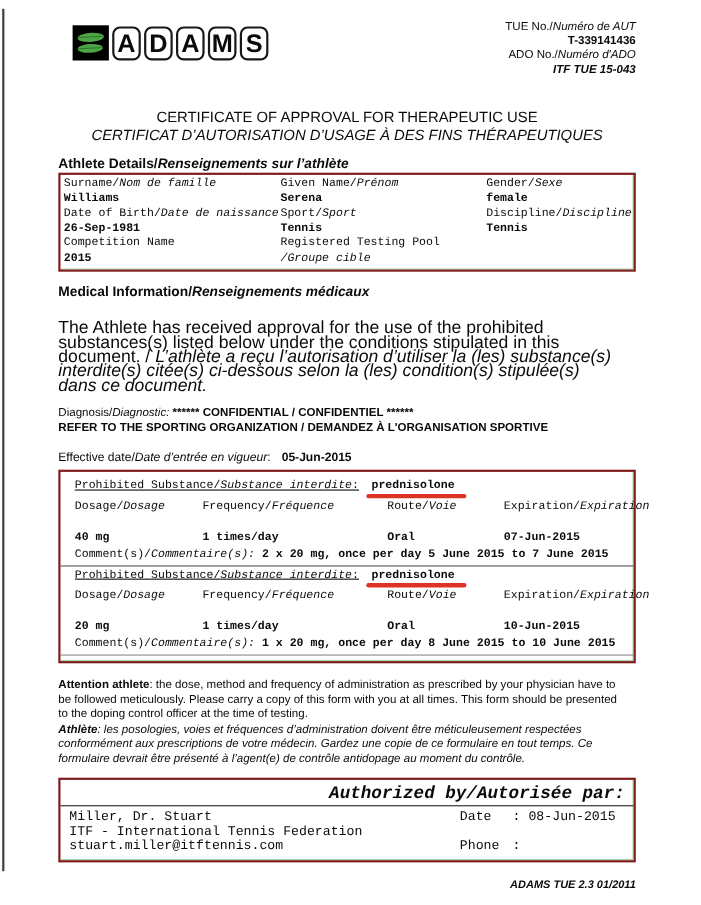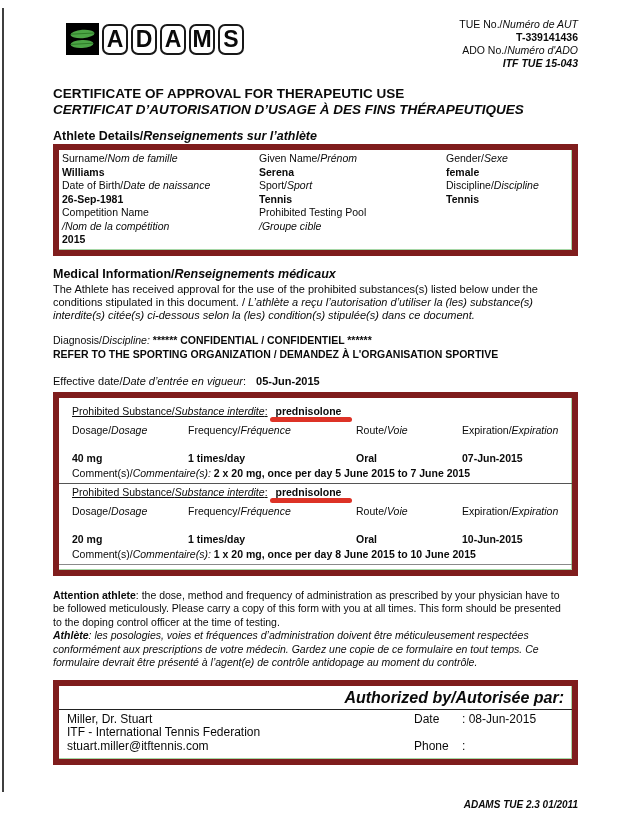--- a/index.html
+++ b/index.html
@@ -13,32 +13,32 @@
 
   
   .header { display:flex; justify-content:space-between; align-items:flex-start; }
   .logo { display:flex; align-items:center; margin-left:13px; margin-top:9px; }
   .logo-mark { width:33px; height:32px; background:#000; display:flex; align-items:center; justify-content:center; }
   .logo-letter { width:26px; height:31px; margin-left:3px; border:2px solid #181818; border-radius:7px;
                  font-weight:bold; font-size:23px; line-height:27px; text-align:center; }
   .refs { text-align:right; font-size:10.5px; line-height:13px; padding-top:4px; }
 
   
-  .title { margin-top:16px; font-weight:bold; font-size:13.5px; line-height:16px; }
+  .title { text-align:center; margin-top:29px; font-weight:normal; font-size:13.5px; line-height:16px; }
 
   .section-title { font-weight:bold; font-size:12.5px; margin-top:11px; }
-  .gbox { border:6px solid #7f1d1d; box-shadow:inset -1px -1px 0 #a5d6a5; }
+  .gbox { border:2px solid #7f1d1d; box-shadow:inset -1px -1px 0 #a5d6a5;font-family:Liberation Mono, monospace; }
 
   
   .ath-box { margin-top:1px; padding:2px 4px 3px 3px; font-size:10.5px; line-height:13.5px;
              display:grid; grid-template-columns:197px 187px 1fr; }
   .ath-cell .val { font-weight:bold; }
 
   
-  .med-par { margin-top:2px; font-size:11px; line-height:13px; width:505px; }
+  .med-par { margin-top:20px; font-size:16px; line-height:13px; width:505px; }
   .diag { margin-top:11px; font-size:10.5px; line-height:14px; }
   .effective { margin-top:14px; font-size:11px; }
   .effective .val { font-weight:bold; margin-left:10px; }
 
   
   .sub-box { margin-top:5px; padding-top:5px; font-size:10.5px; }
   .sub-block { padding:2px 13px 0; }
   .sub-label { margin-bottom:7px; }
   .sub-label .u { text-decoration:underline; }
   .substance-name { font-weight:bold; margin-left:5px; position:relative; }
@@ -125,36 +125,35 @@
       <div class="ath-cell">
         <div><span>Sport/</span><span class="it">Sport</span></div>
         <div class="val">Tennis</div>
       </div>
       <div class="ath-cell">
         <div><span>Discipline/</span><span class="it">Discipline</span></div>
         <div class="val">Tennis</div>
       </div>
       <div class="ath-cell">
         <div>Competition Name</div>
-        <div class="it">/Nom de la compétition</div>
         <div class="val">2015</div>
       </div>
       <div class="ath-cell">
-        <div>Prohibited Testing Pool</div>
+        <div>Registered Testing Pool</div>
         <div class="it">/Groupe cible</div>
         <div class="val"></div>
       </div>
       <div class="ath-cell"></div>
     </div>
 
     <div class="section-title"><span>Medical Information/</span><span class="it">Renseignements médicaux</span></div>
     <div class="med-par"><span>The Athlete has received approval for the use of the prohibited substances(s) listed below under the conditions stipulated in this document. / </span><span class="it">L’athlète a reçu l’autorisation d’utiliser la (les) substance(s) interdite(s) citée(s) ci-dessous selon la (les) condition(s) stipulée(s) dans ce document.</span></div>
 
     <div class="diag">
-      <div><span>Diagnosis/</span><span class="it">Discipline:</span> <span class="b">****** CONFIDENTIAL / CONFIDENTIEL ******</span></div>
+      <div><span>Diagnosis/</span><span class="it">Diagnostic:</span> <span class="b">****** CONFIDENTIAL / CONFIDENTIEL ******</span></div>
       <div class="b">REFER TO THE SPORTING ORGANIZATION / DEMANDEZ À L'ORGANISATION SPORTIVE</div>
     </div>
 
     <div class="effective"><span>Effective date/</span><span class="it">Date d’entrée en vigueur</span><span>:</span><span class="val">05-Jun-2015</span></div>
 
     <div class="gbox sub-box">
 
       <div class="sub-block">
         <div class="sub-label">
           <span class="u"><span>Prohibited Substance/</span><span class="it">Substance interdite</span><span>:</span></span>

